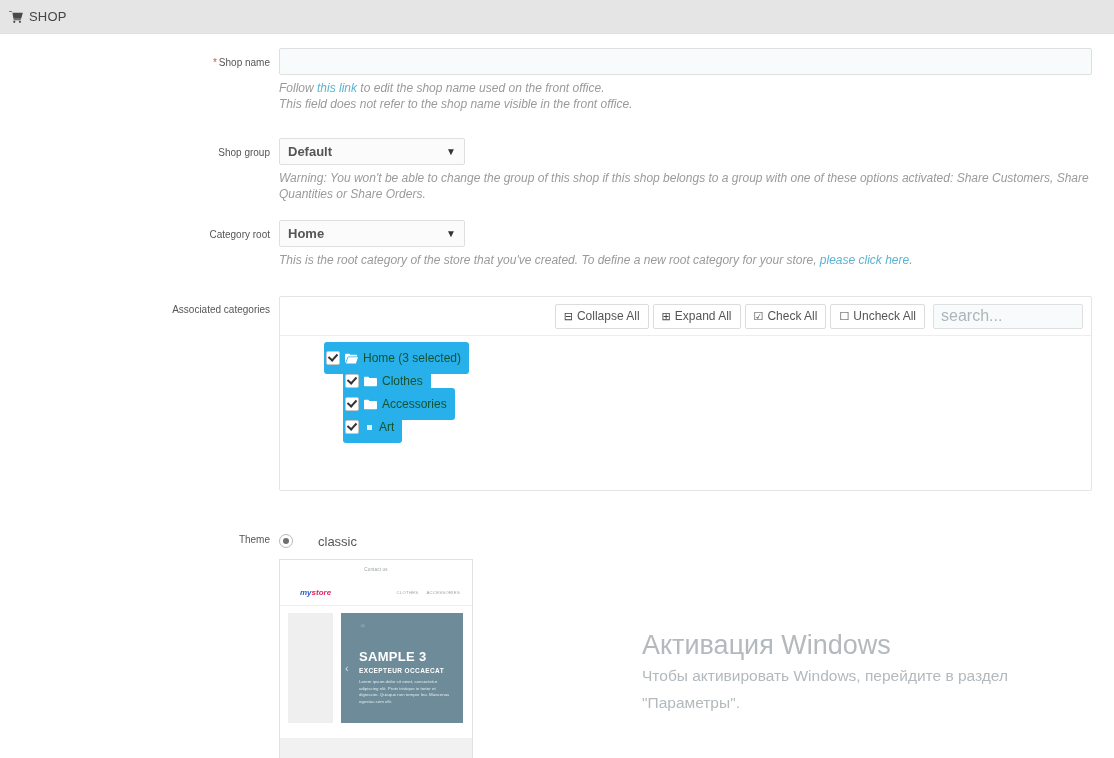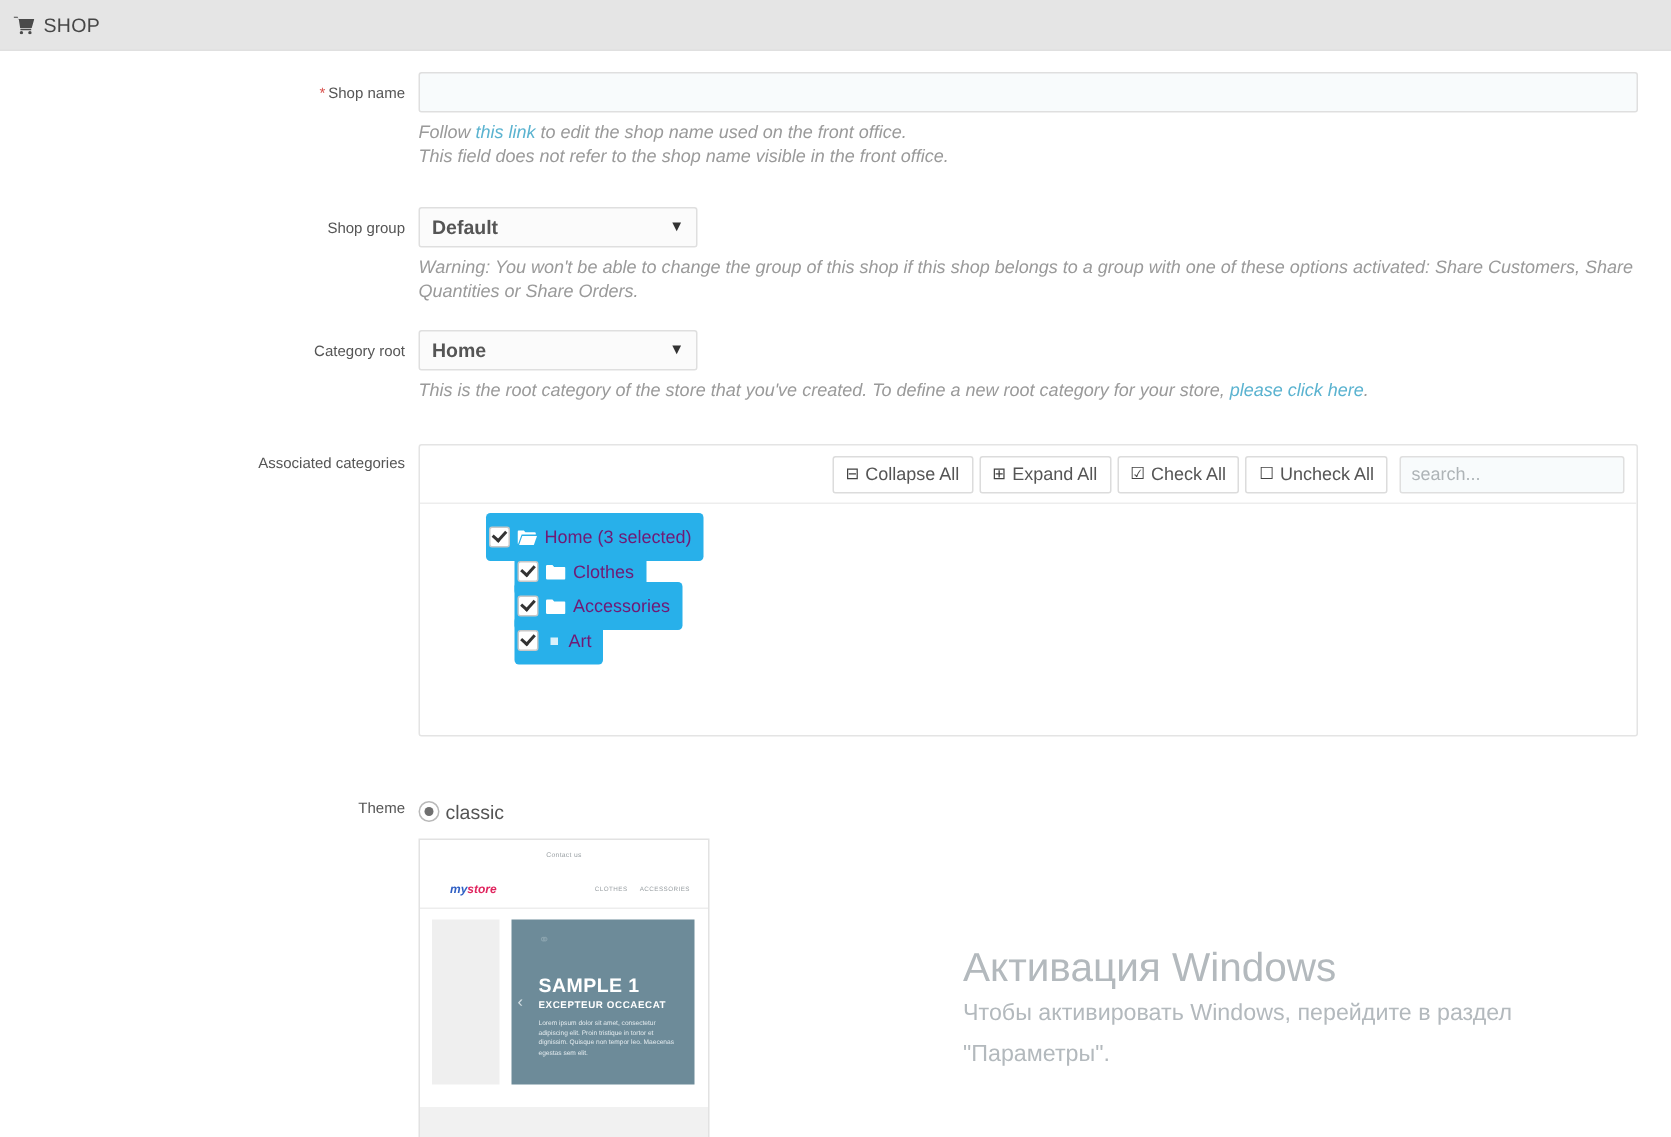--- a/index.html
+++ b/index.html
@@ -160,21 +160,21 @@
   .tree-search {
     width: 150px;
     height: 25px;
     box-sizing: border-box;
     border: 1px solid #dfdfdf;
     background: #f8fbfc;
     border-radius: 2px;
     margin-left: 8px;
     padding: 0 7px;
     font-family: "Liberation Sans", sans-serif;
-    font-size: 12px;
+    font-size: 16px;
     color: #555;
     outline: none;
   }
   .tree-search::placeholder { color: #aeb4b7; }
 
   .tree-body {
     padding: 14px 0 20px 0;
     min-height: 120px;
   }
   .tree-node {
@@ -184,21 +184,21 @@
     margin-bottom: 7px;
   }
   .node-chip {
     display: inline-flex;
     align-items: center;
     background: #28b0ea;
     border-radius: 3px;
     padding: 1px 7px 1px 2px;
     height: 32px;
     box-sizing: border-box;
-    color: #701a75;
+    color: #14532d;
     font-size: 12px;
     line-height: 14px;
     white-space: nowrap;
   }
   .node-chip .cb {
     width: 12px;
     height: 12px;
     background: #fff;
     border: 1px solid #c8c8c8;
     border-radius: 2px;
@@ -230,21 +230,21 @@
     margin: 0 7px 0 3px;
     flex: none;
   }
   .node-label { padding-right: 1px; }
 
   
   .theme-row { margin-top: 42px; }
   .radio-line {
     display: flex;
     align-items: center;
-    gap: 4px;
+    gap: 25px;
     height: 16px;
   }
   .radio {
     width: 12px;
     height: 12px;
     border-radius: 50%;
     border: 1px solid #b9b9b9;
     background: #fff;
     position: relative;
     flex: none;
@@ -527,21 +527,21 @@
           <div class="th-logo"><span class="my">my</span><span class="store">store</span></div>
           <div class="th-links" id="preview-links">
               <span>CLOTHES</span>
               <span>ACCESSORIES</span>
             </div>
         </div>
         <div class="th-main">
           <div class="th-side"></div>
           <div class="th-slider">
             <div class="chain">⚭</div>
-            <div class="stitle">SAMPLE 1</div>
+            <div class="stitle">SAMPLE 3</div>
             <div class="ssub">EXCEPTEUR OCCAECAT</div>
             <div class="sbody">Lorem ipsum dolor sit amet, consectetur adipiscing elit. Proin tristique in tortor et dignissim. Quisque non tempor leo. Maecenas egestas sem elit.</div>
             <div class="arrow">‹</div>
           </div>
         </div>
         <div class="th-products">
           
           
         </div>
       </div>

